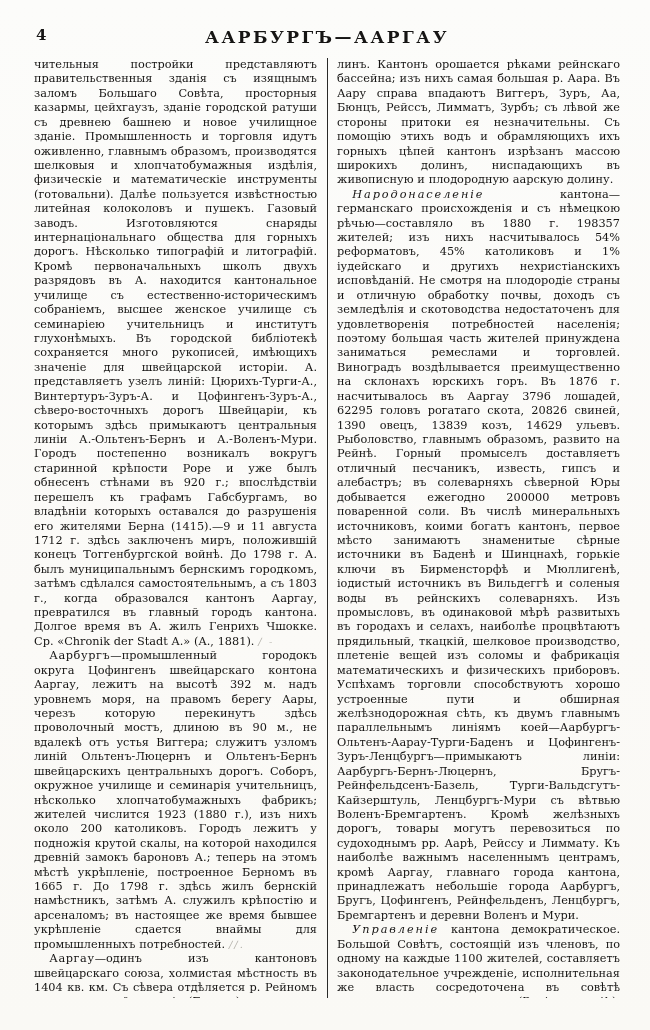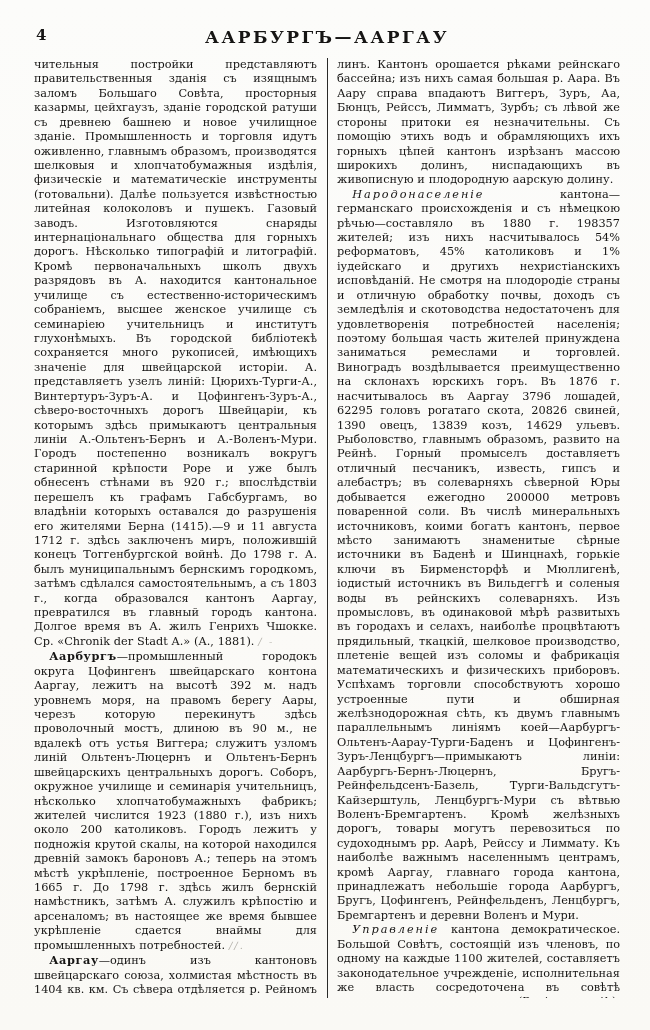--- a/index.html
+++ b/index.html
@@ -61,21 +61,21 @@
     height: 940px;
   }
   p.para {
     margin: 0;
     text-indent: 1.35em;
   }
   p.para.no-indent {
     text-indent: 0;
   }
   .lead-bold {
-    font-weight: 700;
+    font-weight: 400;
     letter-spacing: 0.6px;
   }
   .lead-spaced {
     letter-spacing: 0.17em;
     font-style: italic;
   }
   .pencil {
     color: #b3b0aa;
     font-size: 10px;
     letter-spacing: 2px;

